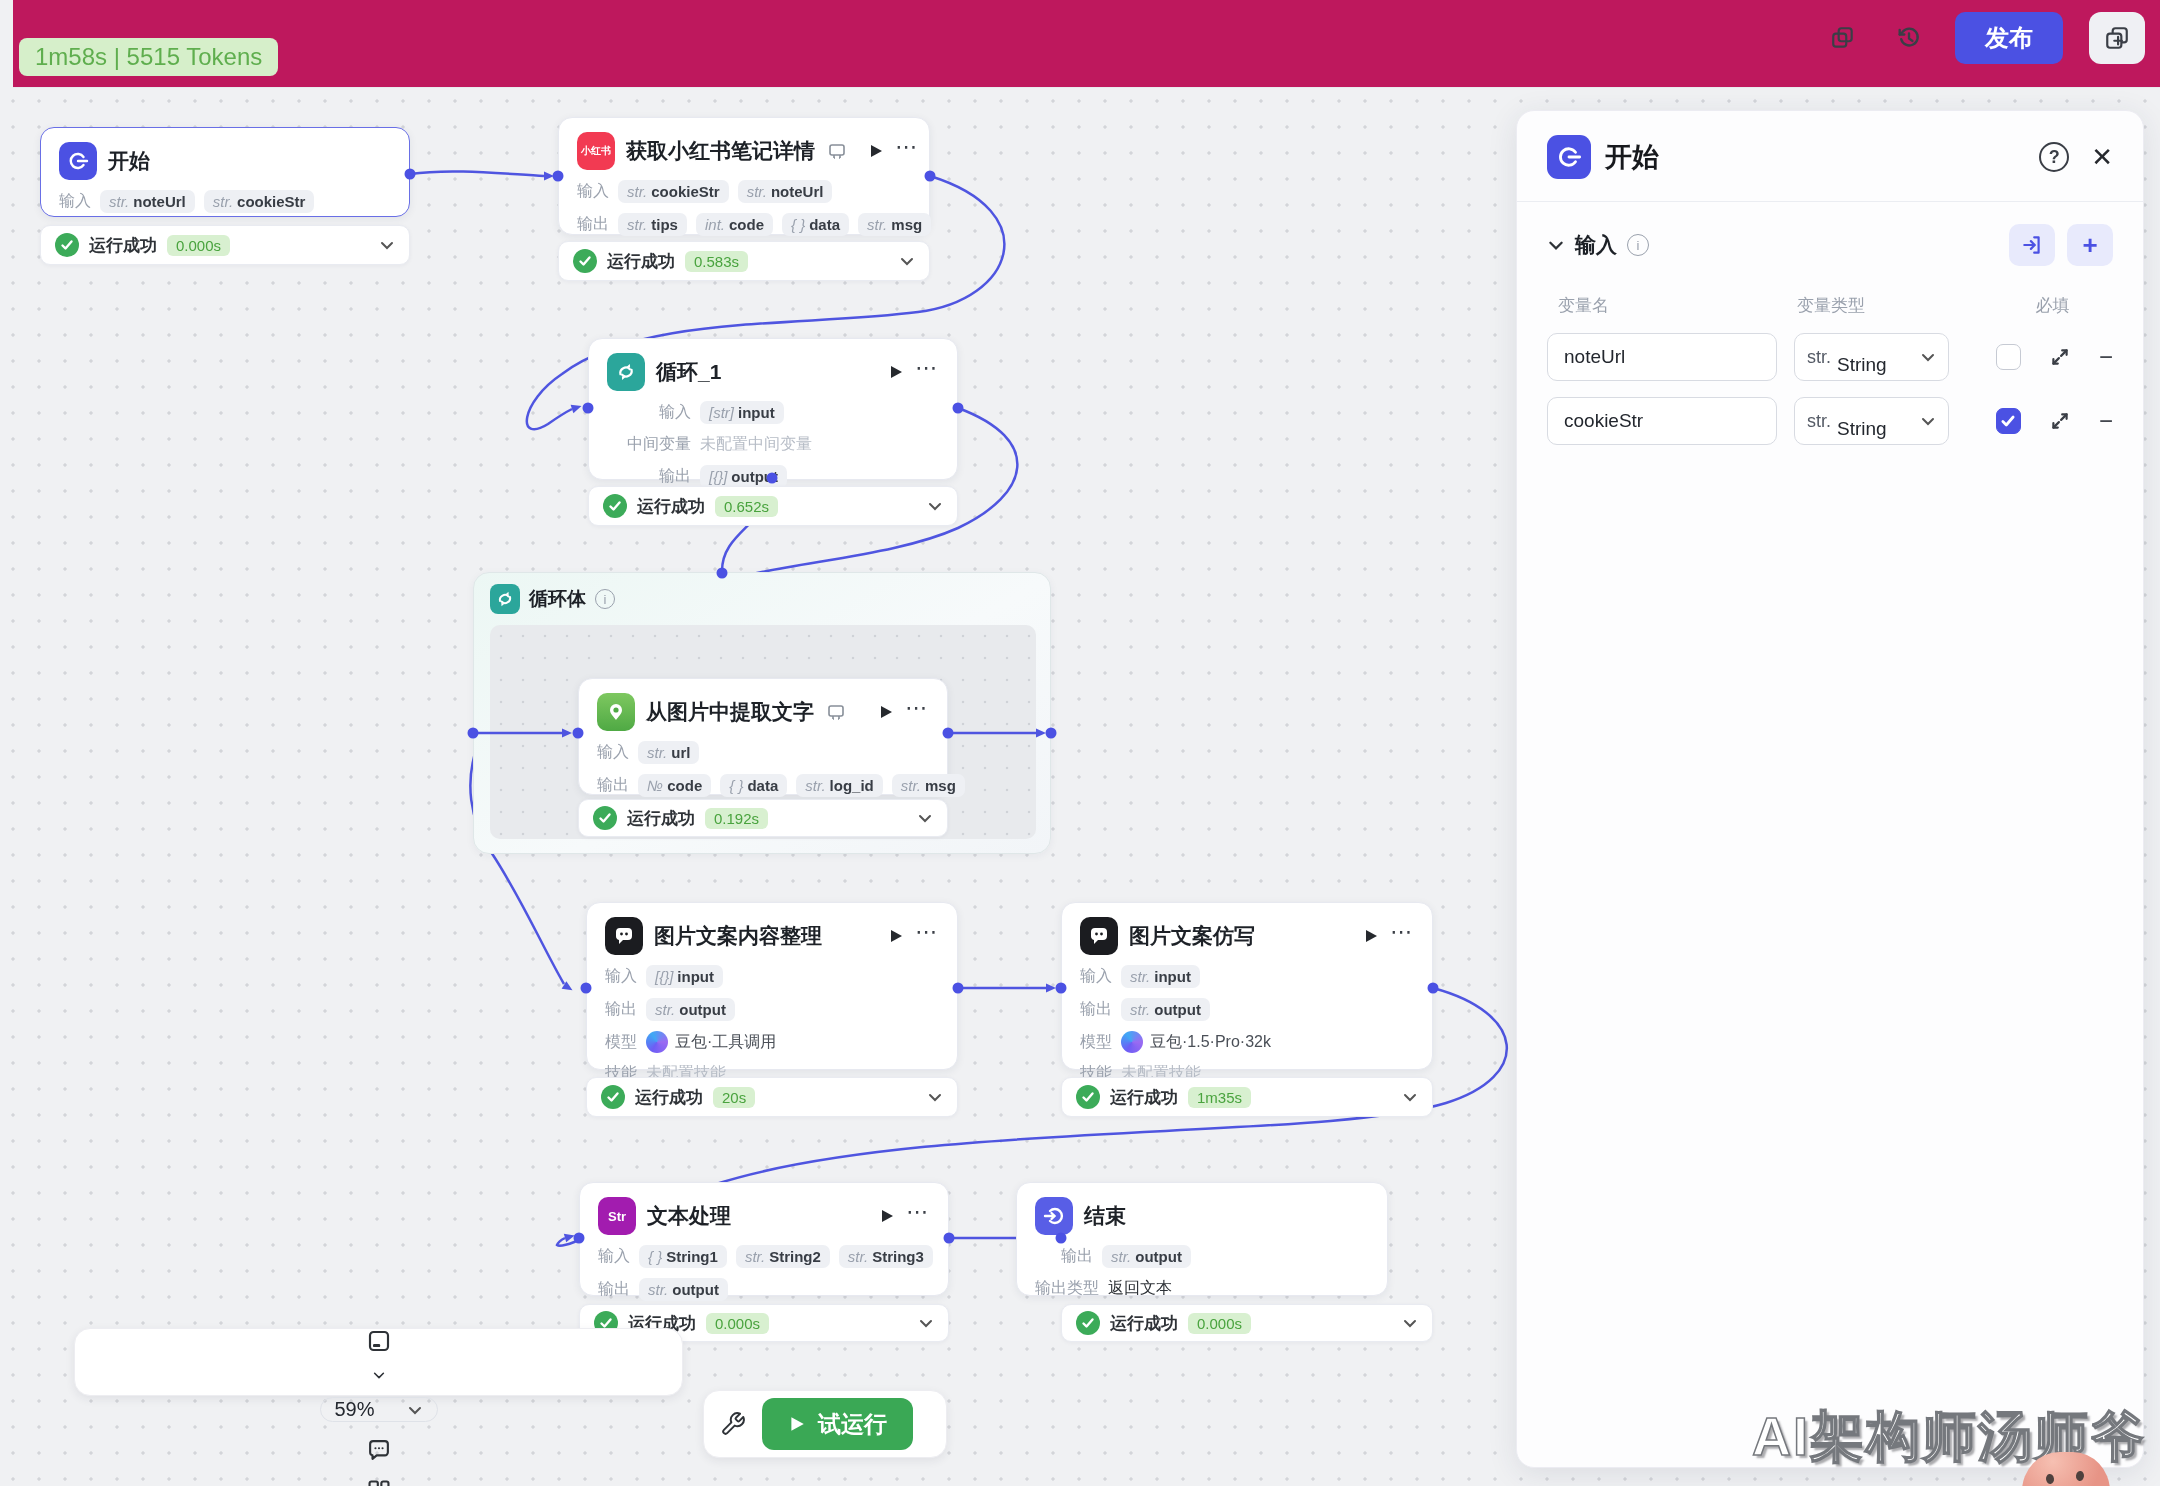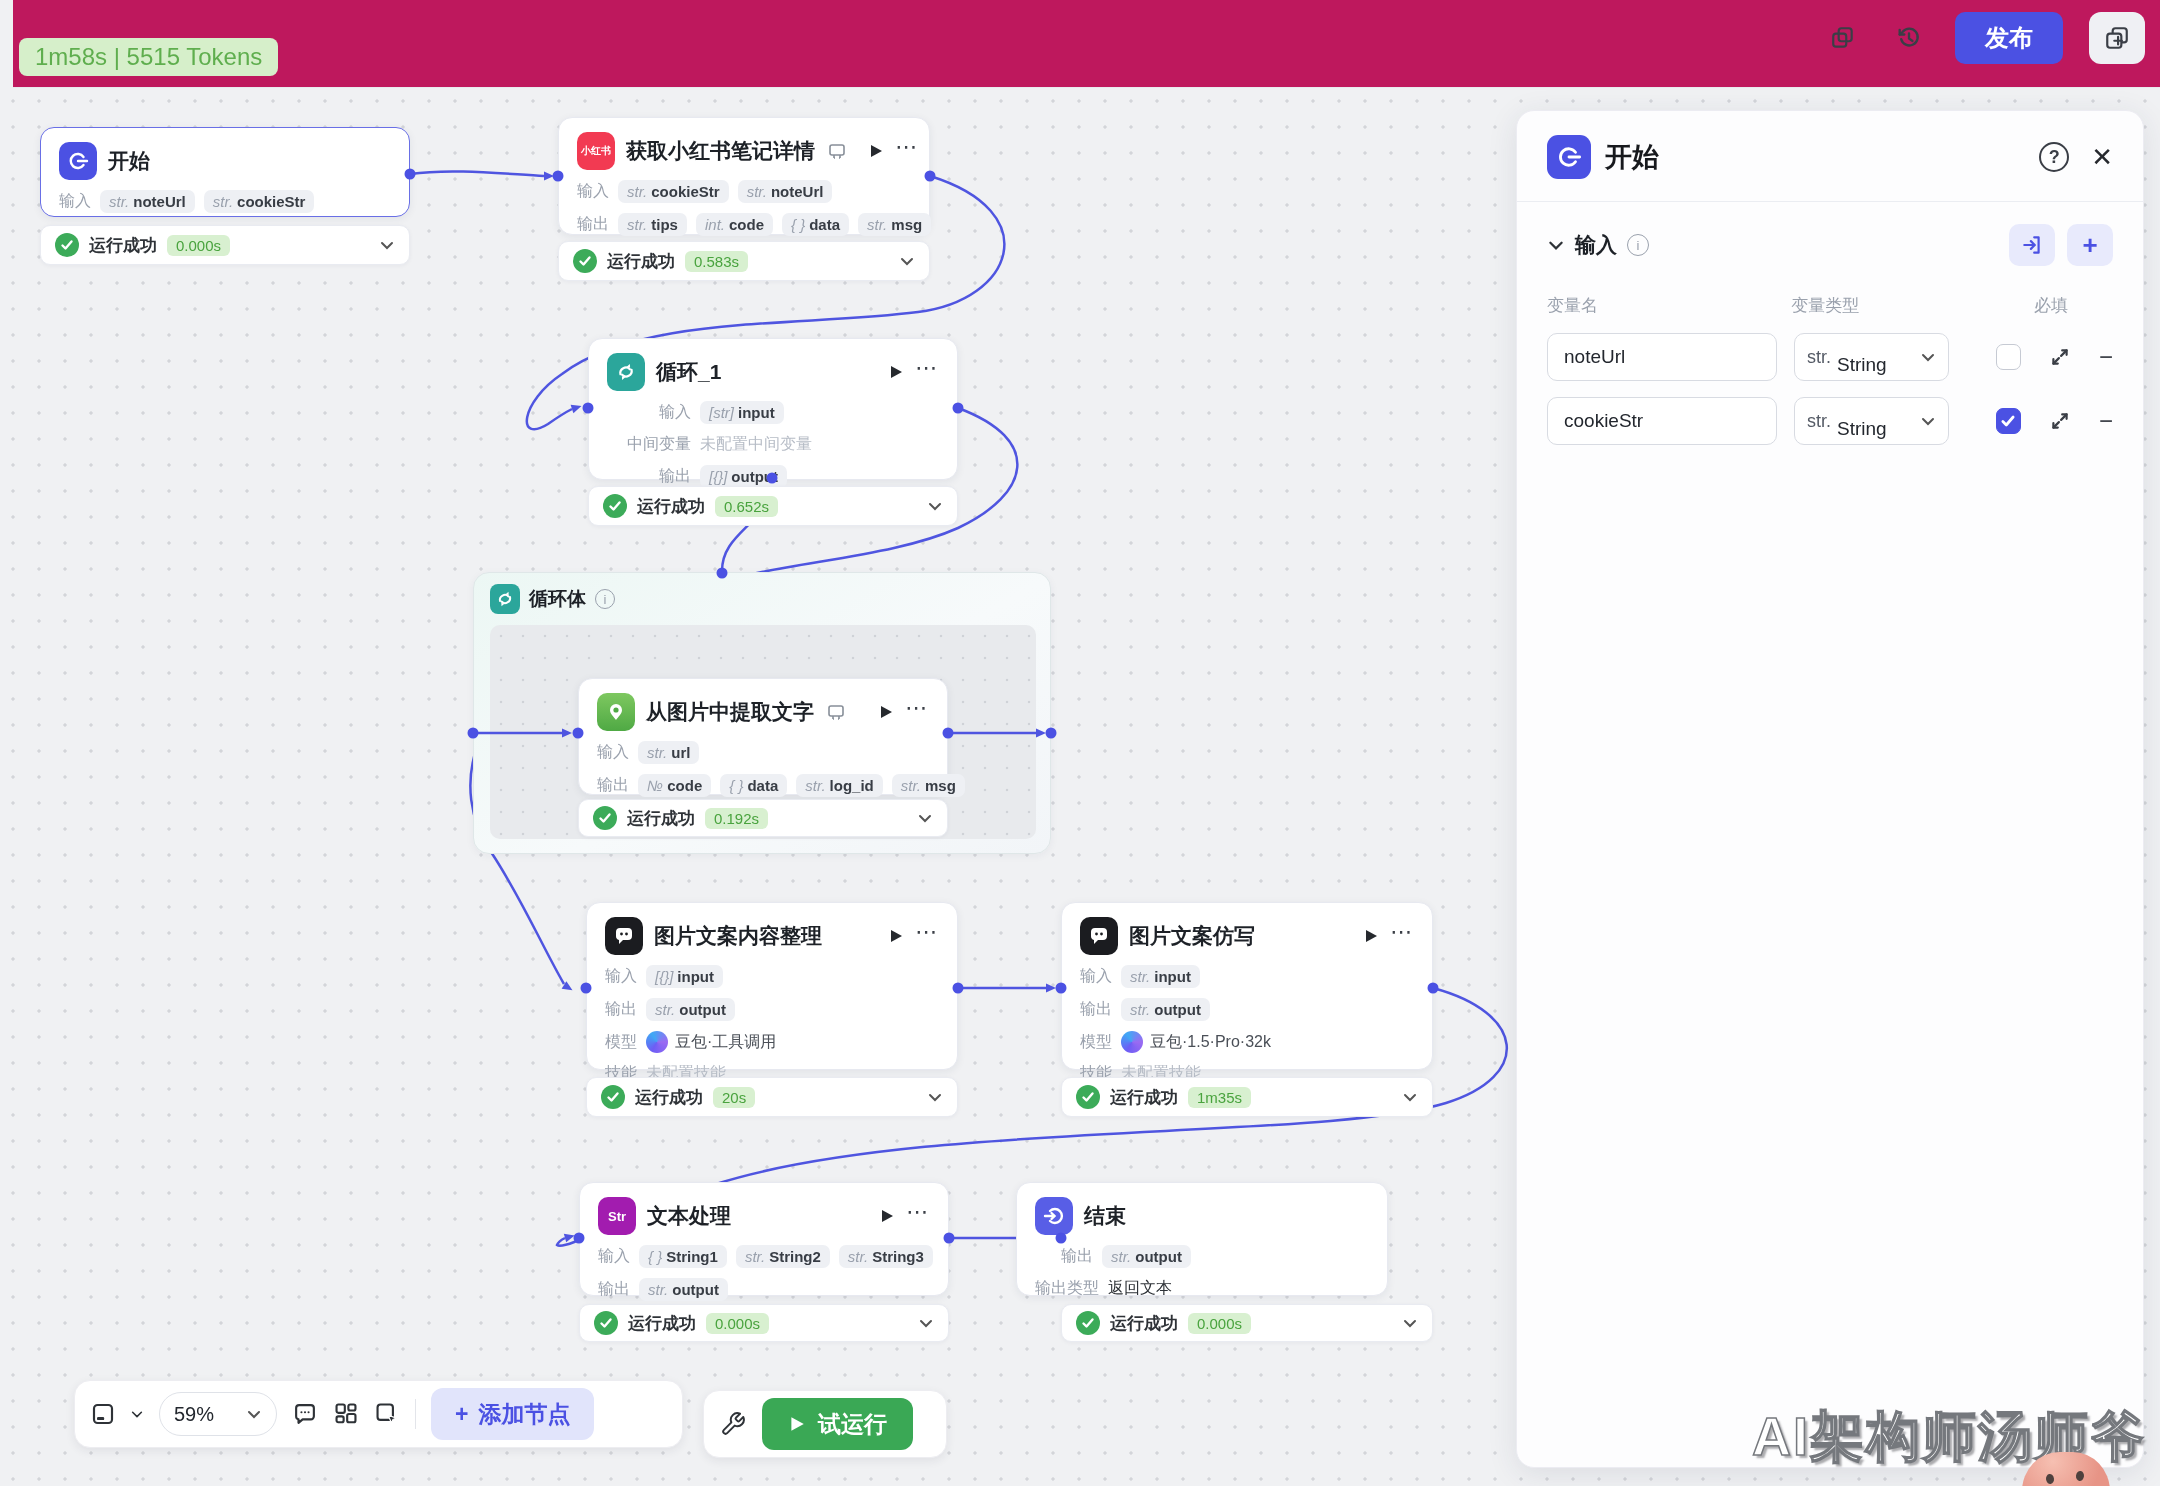--- a/index.html
+++ b/index.html
@@ -74,35 +74,35 @@
   .qmark { width:30px; height:30px; border:2px solid #3a3e46; border-radius:50%; display:flex; align-items:center; justify-content:center; font-size:18px; font-weight:700; color:#3a3e46; cursor:pointer; }
   .xclose { font-size:26px; color:#26292e; cursor:pointer; }
   .p-desc { padding:18px 30px 0 30px; font-size:18px; color:#6e7480; }
   .p-div { margin:22px 0 0 0; border-top:1px solid #ebedf2; }
   .p-section { display:flex; align-items:center; gap:10px; padding:22px 30px 0 30px; }
   .p-sec-title { font-size:21px; font-weight:700; color:#1d2127; }
   .info-i { width:22px; height:22px; border:1.5px solid #9aa1ad; border-radius:50%; color:#9aa1ad; font-size:13px; display:flex; align-items:center; justify-content:center; }
   .p-sec-btns { margin-left:auto; display:flex; gap:12px; }
   .p-sq-btn { width:46px; height:42px; background:#e8eafc; border-radius:10px; display:flex; align-items:center; justify-content:center; color:#4b51e3; font-size:26px; font-weight:600; cursor:pointer; }
   .p-cols { display:flex; padding:28px 30px 0 30px; font-size:17px; color:#9aa1ad; }
-  .p-col1 { width:247px; } .p-col2 { width:200px; } .p-col3 { width:80px;margin-left:45px; }
+  .p-col1 { width:247px;margin-left:11px; } .p-col2 { width:200px; } .p-col3 { width:80px;margin-left:45px; }
   .p-row { display:flex; align-items:center; padding:16px 30px 0 30px; }
   .pinput { width:230px; height:48px; border:1px solid #d8dbe2; border-radius:10px; font-size:19px; color:#23272e; padding:0 16px; background:#fff; font-family:inherit; }
   .ptype { width:160px; height:48px; margin-left:17px; border:1px solid #d8dbe2; border-radius:10px; display:flex; align-items:center; padding:0 12px; gap:6px; cursor:pointer; background:#fff; }
   .ptype .tp { color:#555b66; font-size:18px; } .ptype .tn { color:#23272e; font-size:19px;margin-top:15px; }
   .ptype .schev { margin-left:auto; }
   .cbx { width:26px; height:26px; border:1.6px solid #c6cad3; border-radius:7px; margin-left:47px; background:#fff; cursor:pointer; display:flex; align-items:center; justify-content:center; }
   .cbx.on { background:#4b51e3; border-color:#4b51e3; }
   .rowicon { margin-left:28px; display:flex; cursor:pointer; }
   .minus { margin-left:28px; font-size:24px; color:#3a3e46; cursor:pointer; line-height:1; }
 
   
   .toolbar { position:absolute; height:68px; background:#fff; border:1px solid #ededf1; border-radius:16px;
     box-shadow:0 3px 10px rgba(35,40,70,.08); display:flex; align-items:center; z-index:7; }
-  .tb1 { left:74px; top:1380px; width:609px; padding:0 16px; gap:15px; }
+  .tb1 { left:74px; top:1328px; width:609px; padding:0 16px; gap:15px;flex-direction:column; }
   .tb2 { left:703px; top:1390px; width:244px; padding:0 16px; gap:16px; }
   .tbi { display:flex; align-items:center; cursor:pointer; }
   .tbi svg { stroke:#2e3237; fill:none; stroke-width:1.8; stroke-linecap:round; stroke-linejoin:round; }
   .zoom-pill { height:44px; min-width:118px; border:1px solid #dfe2e8; border-radius:999px; display:flex; align-items:center; justify-content:space-between; padding:0 14px; cursor:pointer; }
   .zoom-pill .zv { font-size:20px; color:#23272e; }
   .tb-divider { width:1px; height:30px; background:#e3e5ea; }
   .addnode-btn { height:52px; padding:0 24px; background:#e1e4fb; color:#4b51e3; border-radius:12px; display:flex; align-items:center; gap:10px; font-size:23px; font-weight:600; cursor:pointer; }
   .run-btn { height:52px; padding:0 26px; background:#3aa855; color:#fff; border-radius:12px; display:flex; align-items:center; gap:12px; font-size:23px; font-weight:700; cursor:pointer; }
 
   

